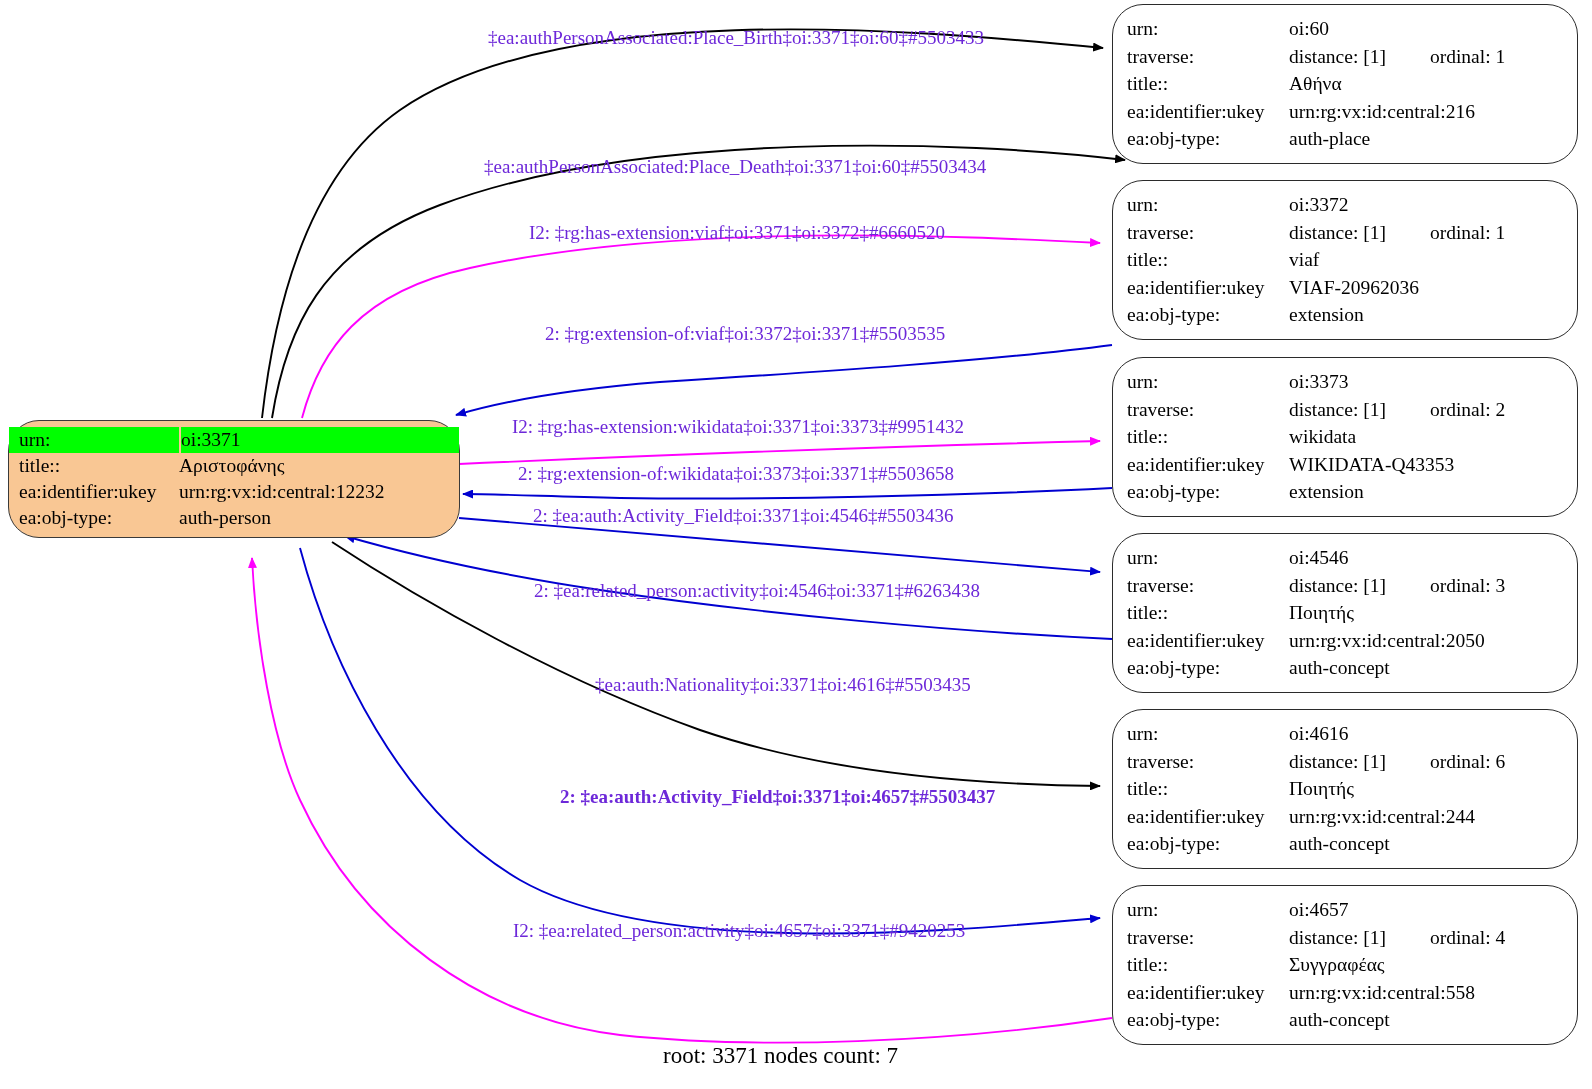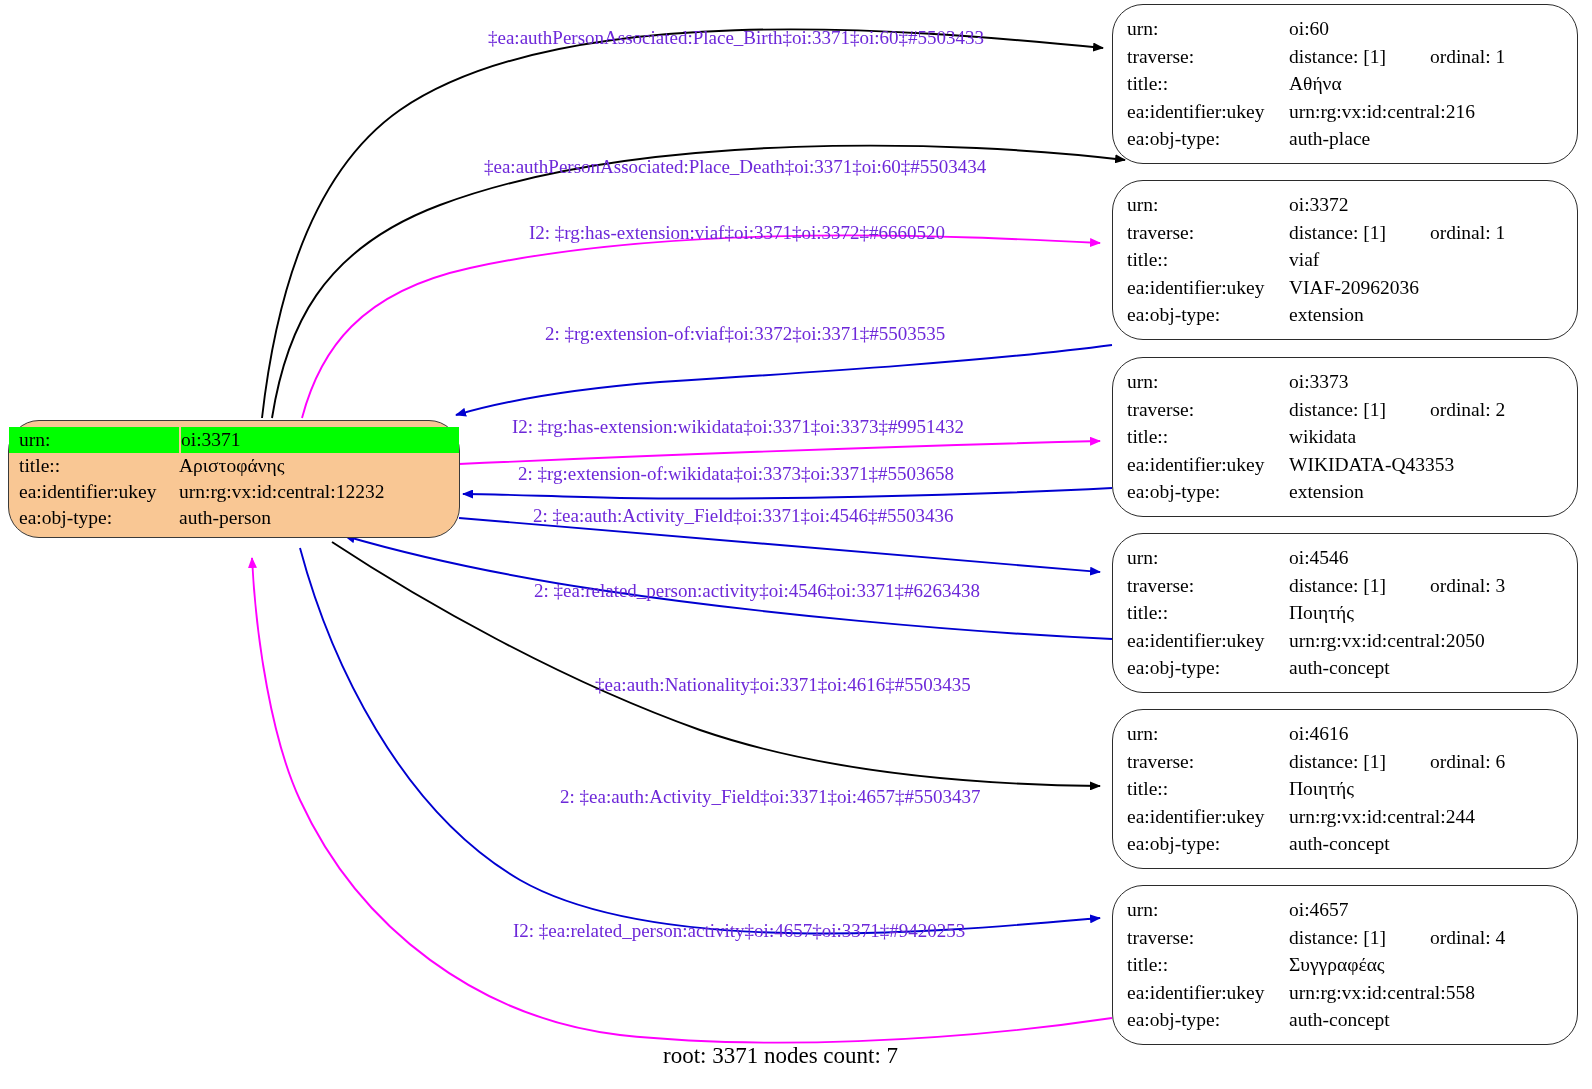--- a/index.html
+++ b/index.html
@@ -265,18 +265,18 @@
 
   <div class="elabel" style="left:488px;  top:28px;">‡ea:authPersonAssociated:Place_Birth‡oi:3371‡oi:60‡#5503433</div>
   <div class="elabel" style="left:484px;  top:157px;">‡ea:authPersonAssociated:Place_Death‡oi:3371‡oi:60‡#5503434</div>
   <div class="elabel" style="left:529px;  top:223px;">I2: ‡rg:has-extension:viaf‡oi:3371‡oi:3372‡#6660520</div>
   <div class="elabel" style="left:545px;  top:324px;">2: ‡rg:extension-of:viaf‡oi:3372‡oi:3371‡#5503535</div>
   <div class="elabel" style="left:512px;  top:417px;">I2: ‡rg:has-extension:wikidata‡oi:3371‡oi:3373‡#9951432</div>
   <div class="elabel" style="left:518px;  top:464px;">2: ‡rg:extension-of:wikidata‡oi:3373‡oi:3371‡#5503658</div>
   <div class="elabel" style="left:533px;  top:506px;">2: ‡ea:auth:Activity_Field‡oi:3371‡oi:4546‡#5503436</div>
   <div class="elabel" style="left:534px;  top:581px;">2: ‡ea:related_person:activity‡oi:4546‡oi:3371‡#6263438</div>
   <div class="elabel" style="left:551px;  top:675px;margin-left:44px;">‡ea:auth:Nationality‡oi:3371‡oi:4616‡#5503435</div>
-  <div class="elabel" style="left:560px;  top:787px;">2: ‡ea:auth:Activity_Field‡oi:3371‡oi:4657‡#5503437</div>
+  <div class="elabel" style="left:560px;  top:787px;font-weight:bold;">2: ‡ea:auth:Activity_Field‡oi:3371‡oi:4657‡#5503437</div>
   <div class="elabel" style="left:513px;  top:921px;">I2: ‡ea:related_person:activity‡oi:4657‡oi:3371‡#9420253</div>
 
   <div class="caption" style="left:663px; top:1043px;">root: 3371 nodes count: 7</div>
 
 </div>
 
 </body></html>

